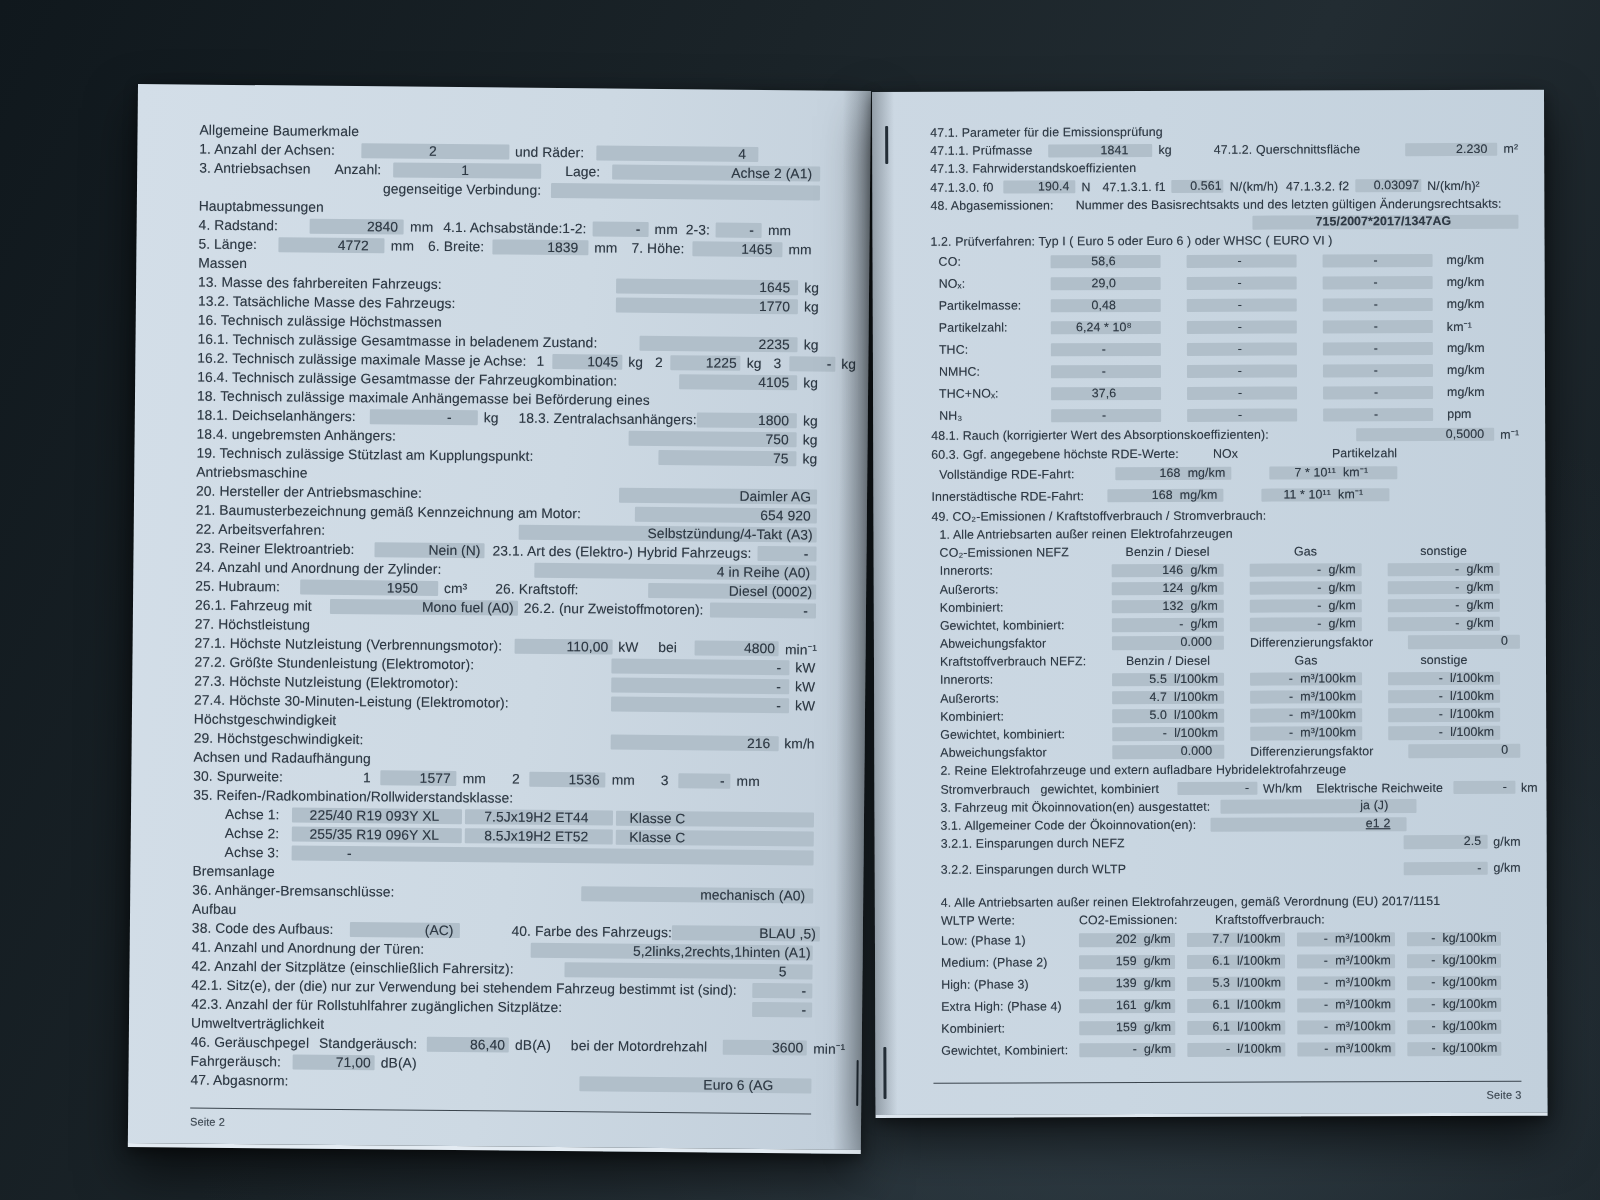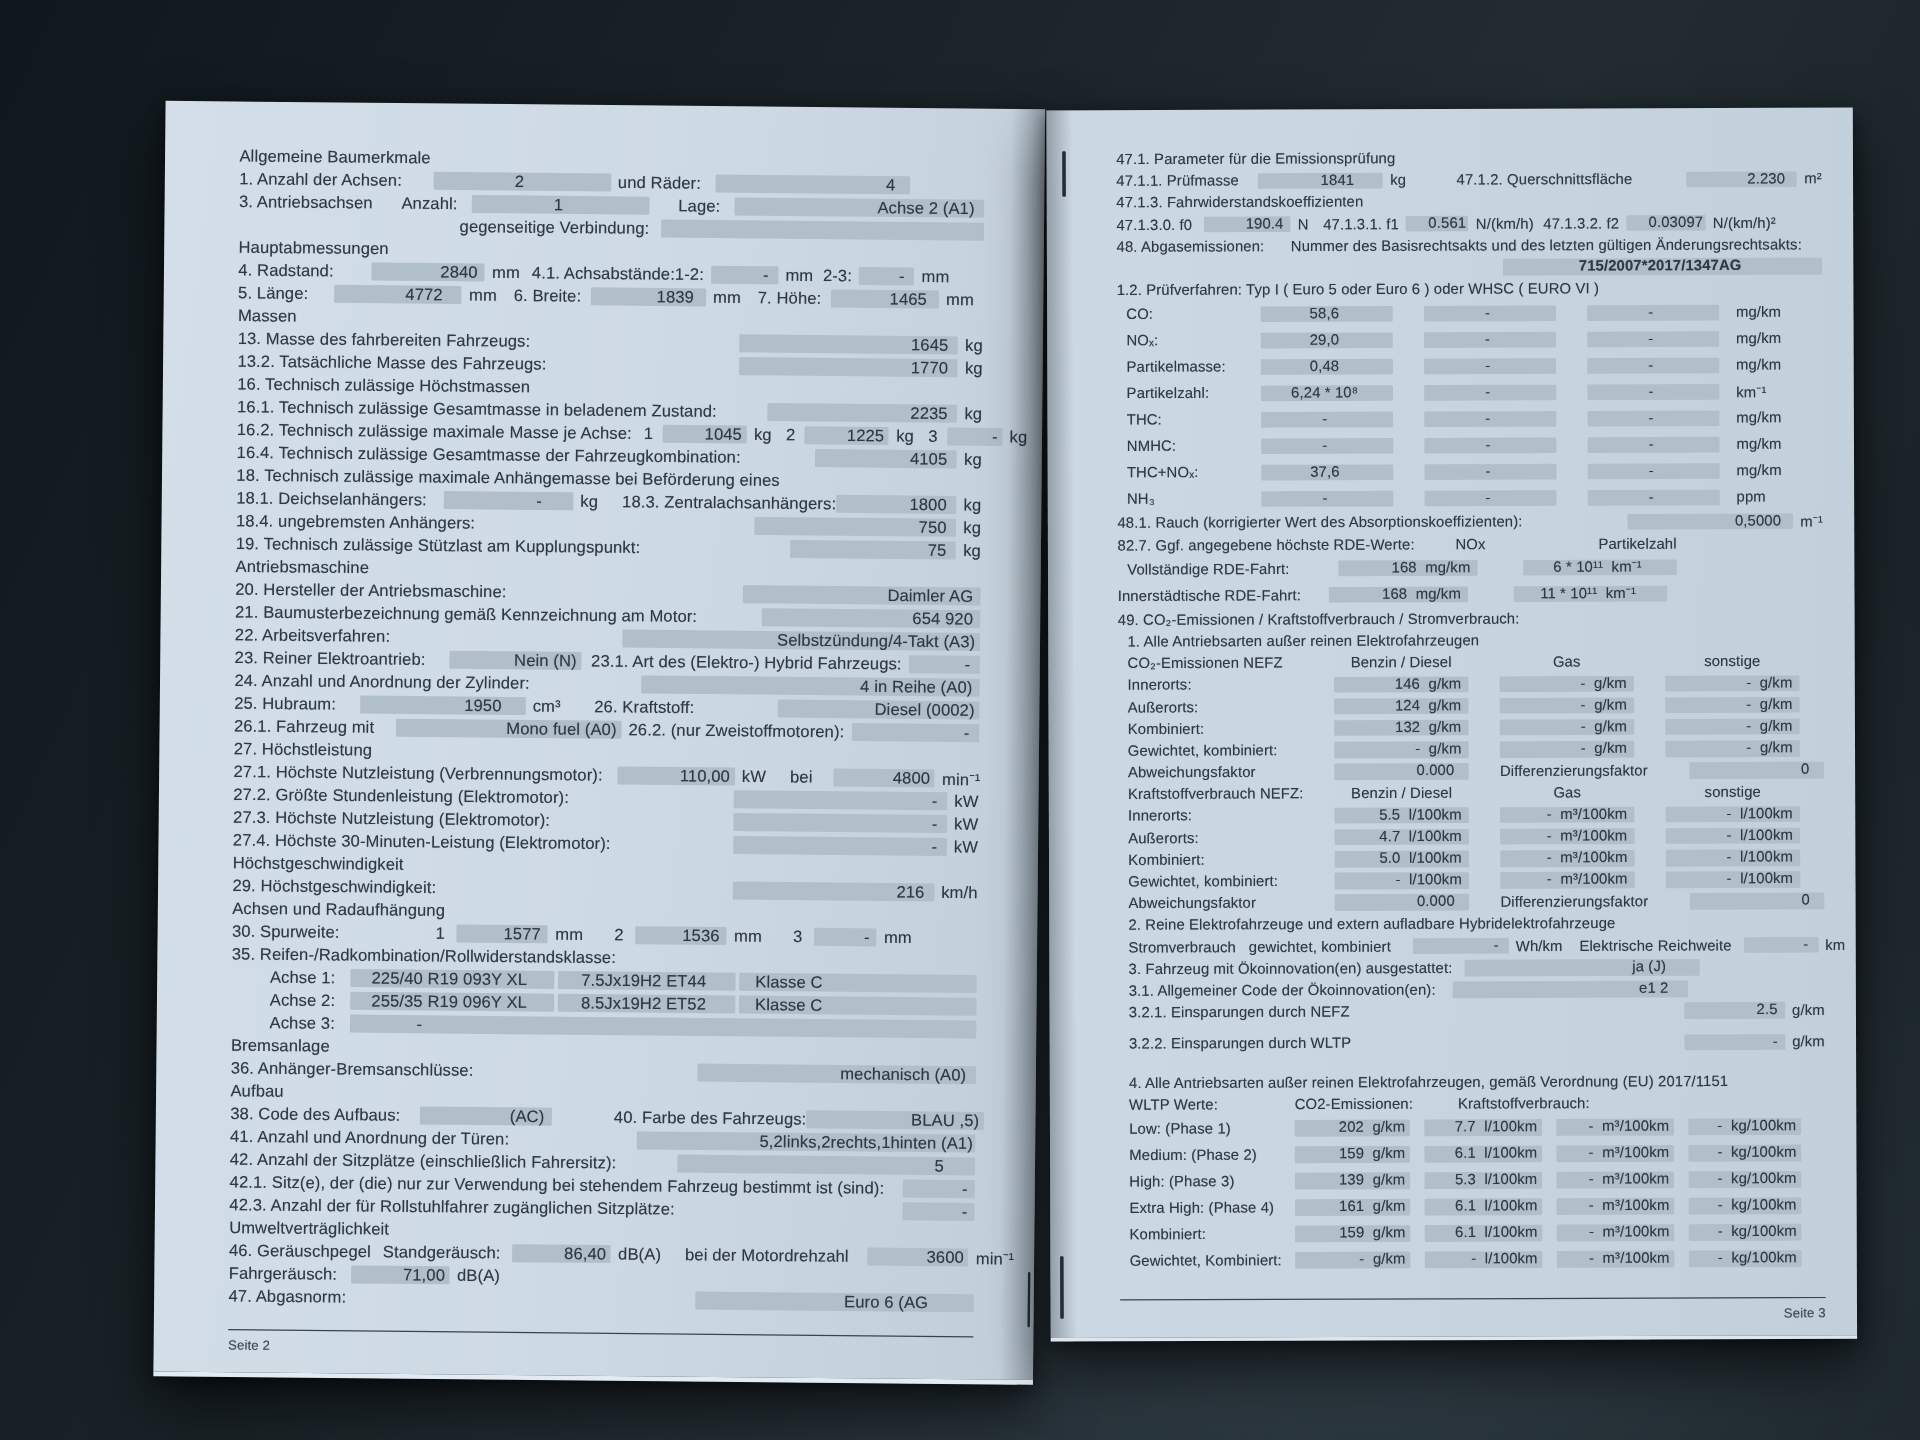--- a/index.html
+++ b/index.html
@@ -142,41 +142,41 @@
       <div class="row"><span class="cell">1.2. Prüfverfahren: Typ I ( Euro 5 oder Euro 6 ) oder WHSC ( EURO VI )</span></div>
       <div class="row t24"><span class="cell" style="width: 112px; flex: 0 0 112px; margin-left: 8px;">CO:</span><span class="cell bar" style="width: 110px; flex: 0 0 110px; text-align: center;">58,6</span><span class="cell bar" style="width: 110px; flex: 0 0 110px; margin-left: 26px; text-align: center;">-</span><span class="cell bar" style="width: 110px; flex: 0 0 110px; margin-left: 26px; text-align: center;">-</span><span class="cell" style="margin-left: 14px;">mg/km</span></div>
       <div class="row t24"><span class="cell" style="width: 112px; flex: 0 0 112px; margin-left: 8px;">NOₓ:</span><span class="cell bar" style="width: 110px; flex: 0 0 110px; text-align: center;">29,0</span><span class="cell bar" style="width: 110px; flex: 0 0 110px; margin-left: 26px; text-align: center;">-</span><span class="cell bar" style="width: 110px; flex: 0 0 110px; margin-left: 26px; text-align: center;">-</span><span class="cell" style="margin-left: 14px;">mg/km</span></div>
       <div class="row t24"><span class="cell" style="width: 112px; flex: 0 0 112px; margin-left: 8px;">Partikelmasse:</span><span class="cell bar" style="width: 110px; flex: 0 0 110px; text-align: center;">0,48</span><span class="cell bar" style="width: 110px; flex: 0 0 110px; margin-left: 26px; text-align: center;">-</span><span class="cell bar" style="width: 110px; flex: 0 0 110px; margin-left: 26px; text-align: center;">-</span><span class="cell" style="margin-left: 14px;">mg/km</span></div>
       <div class="row t24"><span class="cell" style="width: 112px; flex: 0 0 112px; margin-left: 8px;">Partikelzahl:</span><span class="cell bar" style="width: 110px; flex: 0 0 110px; text-align: center;">6,24 * 10⁸</span><span class="cell bar" style="width: 110px; flex: 0 0 110px; margin-left: 26px; text-align: center;">-</span><span class="cell bar" style="width: 110px; flex: 0 0 110px; margin-left: 26px; text-align: center;">-</span><span class="cell" style="margin-left: 14px;">km⁻¹</span></div>
       <div class="row t24"><span class="cell" style="width: 112px; flex: 0 0 112px; margin-left: 8px;">THC:</span><span class="cell bar" style="width: 110px; flex: 0 0 110px; text-align: center;">-</span><span class="cell bar" style="width: 110px; flex: 0 0 110px; margin-left: 26px; text-align: center;">-</span><span class="cell bar" style="width: 110px; flex: 0 0 110px; margin-left: 26px; text-align: center;">-</span><span class="cell" style="margin-left: 14px;">mg/km</span></div>
       <div class="row t24"><span class="cell" style="width: 112px; flex: 0 0 112px; margin-left: 8px;">NMHC:</span><span class="cell bar" style="width: 110px; flex: 0 0 110px; text-align: center;">-</span><span class="cell bar" style="width: 110px; flex: 0 0 110px; margin-left: 26px; text-align: center;">-</span><span class="cell bar" style="width: 110px; flex: 0 0 110px; margin-left: 26px; text-align: center;">-</span><span class="cell" style="margin-left: 14px;">mg/km</span></div>
       <div class="row t24"><span class="cell" style="width: 112px; flex: 0 0 112px; margin-left: 8px;">THC+NOₓ:</span><span class="cell bar" style="width: 110px; flex: 0 0 110px; text-align: center;">37,6</span><span class="cell bar" style="width: 110px; flex: 0 0 110px; margin-left: 26px; text-align: center;">-</span><span class="cell bar" style="width: 110px; flex: 0 0 110px; margin-left: 26px; text-align: center;">-</span><span class="cell" style="margin-left: 14px;">mg/km</span></div>
       <div class="row t24"><span class="cell" style="width: 112px; flex: 0 0 112px; margin-left: 8px;">NH₃</span><span class="cell bar" style="width: 110px; flex: 0 0 110px; text-align: center;">-</span><span class="cell bar" style="width: 110px; flex: 0 0 110px; margin-left: 26px; text-align: center;">-</span><span class="cell bar" style="width: 110px; flex: 0 0 110px; margin-left: 26px; text-align: center;">-</span><span class="cell" style="margin-left: 14px;">ppm</span></div>
       <div class="row"><span class="cell">48.1. Rauch (korrigierter Wert des Absorptionskoeffizienten):</span><span class="sp"></span><span class="cell bar" style="width: 138px; flex: 0 0 138px; padding-right: 10px;">0,5000</span><span class="cell">m⁻¹</span></div>
-      <div class="row"><span class="cell">82.7. Ggf. angegebene höchste RDE-Werte:</span><span class="cell" style="margin-left: 34px;">NOx</span><span class="cell" style="margin-left: 94px;">Partikelzahl</span></div>
-      <div class="row t24"><span class="cell" style="width: 176px; flex: 0 0 176px; margin-left: 8px;">Vollständige RDE-Fahrt:</span><span class="cell bar" style="width: 116px; flex: 0 0 116px; padding-right: 6px;">168  mg/km</span><span class="cell bar" style="width: 128px; flex: 0 0 128px; margin-left: 38px; text-align: center;">6 * 10¹¹  km⁻¹</span></div>
+      <div class="row"><span class="cell">60.3. Ggf. angegebene höchste RDE-Werte:</span><span class="cell" style="margin-left: 34px;">NOx</span><span class="cell" style="margin-left: 94px;">Partikelzahl</span></div>
+      <div class="row t24"><span class="cell" style="width: 176px; flex: 0 0 176px; margin-left: 8px;">Vollständige RDE-Fahrt:</span><span class="cell bar" style="width: 116px; flex: 0 0 116px; padding-right: 6px;">168  mg/km</span><span class="cell bar" style="width: 128px; flex: 0 0 128px; margin-left: 38px; text-align: center;">7 * 10¹¹  km⁻¹</span></div>
       <div class="row t24"><span class="cell" style="width: 176px; flex: 0 0 176px; margin-left: 0;">Innerstädtische RDE-Fahrt:</span><span class="cell bar" style="width: 116px; flex: 0 0 116px; padding-right: 6px;">168  mg/km</span><span class="cell bar" style="width: 128px; flex: 0 0 128px; margin-left: 38px; text-align: center;">11 * 10¹¹  km⁻¹</span></div>
       <div class="row"><span class="cell">49. CO₂-Emissionen / Kraftstoffverbrauch / Stromverbrauch:</span></div>
       <div class="row"><span class="cell" style="margin-left: 8px;">1. Alle Antriebsarten außer reinen Elektrofahrzeugen</span></div>
       <div class="row"><span class="cell" style="width: 172px; flex: 0 0 172px; margin-left: 8px;">CO₂-Emissionen NEFZ</span><span class="cell" style="width: 112px; flex: 0 0 112px; text-align: center;">Benzin / Diesel</span><span class="cell" style="width: 112px; flex: 0 0 112px; margin-left: 26px; text-align: center;">Gas</span><span class="cell" style="width: 112px; flex: 0 0 112px; margin-left: 26px; text-align: center;">sonstige</span></div>
       <div class="row"><span class="cell" style="width: 172px; flex: 0 0 172px; margin-left: 8px;">Innerorts:</span><span class="cell bar" style="width: 112px; flex: 0 0 112px; padding-right: 6px;">146  g/km</span><span class="cell bar" style="width: 112px; flex: 0 0 112px; margin-left: 26px; padding-right: 6px;">-  g/km</span><span class="cell bar" style="width: 112px; flex: 0 0 112px; margin-left: 26px; padding-right: 6px;">-  g/km</span></div>
       <div class="row"><span class="cell" style="width: 172px; flex: 0 0 172px; margin-left: 8px;">Außerorts:</span><span class="cell bar" style="width: 112px; flex: 0 0 112px; padding-right: 6px;">124  g/km</span><span class="cell bar" style="width: 112px; flex: 0 0 112px; margin-left: 26px; padding-right: 6px;">-  g/km</span><span class="cell bar" style="width: 112px; flex: 0 0 112px; margin-left: 26px; padding-right: 6px;">-  g/km</span></div>
       <div class="row"><span class="cell" style="width: 172px; flex: 0 0 172px; margin-left: 8px;">Kombiniert:</span><span class="cell bar" style="width: 112px; flex: 0 0 112px; padding-right: 6px;">132  g/km</span><span class="cell bar" style="width: 112px; flex: 0 0 112px; margin-left: 26px; padding-right: 6px;">-  g/km</span><span class="cell bar" style="width: 112px; flex: 0 0 112px; margin-left: 26px; padding-right: 6px;">-  g/km</span></div>
       <div class="row"><span class="cell" style="width: 172px; flex: 0 0 172px; margin-left: 8px;">Gewichtet, kombiniert:</span><span class="cell bar" style="width: 112px; flex: 0 0 112px; padding-right: 6px;">-  g/km</span><span class="cell bar" style="width: 112px; flex: 0 0 112px; margin-left: 26px; padding-right: 6px;">-  g/km</span><span class="cell bar" style="width: 112px; flex: 0 0 112px; margin-left: 26px; padding-right: 6px;">-  g/km</span></div>
       <div class="row"><span class="cell" style="width: 172px; flex: 0 0 172px; margin-left: 8px;">Abweichungsfaktor</span><span class="cell bar" style="width: 112px; flex: 0 0 112px; padding-right: 12px;">0.000</span><span class="cell" style="width: 150px; flex: 0 0 150px; margin-left: 26px;">Differenzierungsfaktor</span><span class="sp"></span><span class="cell bar" style="width: 112px; flex: 0 0 112px; padding-right: 12px;">0</span></div>
       <div class="row"><span class="cell" style="width: 172px; flex: 0 0 172px; margin-left: 8px;">Kraftstoffverbrauch NEFZ:</span><span class="cell" style="width: 112px; flex: 0 0 112px; text-align: center;">Benzin / Diesel</span><span class="cell" style="width: 112px; flex: 0 0 112px; margin-left: 26px; text-align: center;">Gas</span><span class="cell" style="width: 112px; flex: 0 0 112px; margin-left: 26px; text-align: center;">sonstige</span></div>
       <div class="row"><span class="cell" style="width: 172px; flex: 0 0 172px; margin-left: 8px;">Innerorts:</span><span class="cell bar" style="width: 112px; flex: 0 0 112px; padding-right: 6px;">5.5  l/100km</span><span class="cell bar" style="width: 112px; flex: 0 0 112px; margin-left: 26px; padding-right: 6px;">-  m³/100km</span><span class="cell bar" style="width: 112px; flex: 0 0 112px; margin-left: 26px; padding-right: 6px;">-  l/100km</span></div>
       <div class="row"><span class="cell" style="width: 172px; flex: 0 0 172px; margin-left: 8px;">Außerorts:</span><span class="cell bar" style="width: 112px; flex: 0 0 112px; padding-right: 6px;">4.7  l/100km</span><span class="cell bar" style="width: 112px; flex: 0 0 112px; margin-left: 26px; padding-right: 6px;">-  m³/100km</span><span class="cell bar" style="width: 112px; flex: 0 0 112px; margin-left: 26px; padding-right: 6px;">-  l/100km</span></div>
       <div class="row"><span class="cell" style="width: 172px; flex: 0 0 172px; margin-left: 8px;">Kombiniert:</span><span class="cell bar" style="width: 112px; flex: 0 0 112px; padding-right: 6px;">5.0  l/100km</span><span class="cell bar" style="width: 112px; flex: 0 0 112px; margin-left: 26px; padding-right: 6px;">-  m³/100km</span><span class="cell bar" style="width: 112px; flex: 0 0 112px; margin-left: 26px; padding-right: 6px;">-  l/100km</span></div>
       <div class="row"><span class="cell" style="width: 172px; flex: 0 0 172px; margin-left: 8px;">Gewichtet, kombiniert:</span><span class="cell bar" style="width: 112px; flex: 0 0 112px; padding-right: 6px;">-  l/100km</span><span class="cell bar" style="width: 112px; flex: 0 0 112px; margin-left: 26px; padding-right: 6px;">-  m³/100km</span><span class="cell bar" style="width: 112px; flex: 0 0 112px; margin-left: 26px; padding-right: 6px;">-  l/100km</span></div>
       <div class="row"><span class="cell" style="width: 172px; flex: 0 0 172px; margin-left: 8px;">Abweichungsfaktor</span><span class="cell bar" style="width: 112px; flex: 0 0 112px; padding-right: 12px;">0.000</span><span class="cell" style="width: 150px; flex: 0 0 150px; margin-left: 26px;">Differenzierungsfaktor</span><span class="sp"></span><span class="cell bar" style="width: 112px; flex: 0 0 112px; padding-right: 12px;">0</span></div>
       <div class="row"><span class="cell" style="margin-left: 8px;">2. Reine Elektrofahrzeuge und extern aufladbare Hybridelektrofahrzeuge</span></div>
       <div class="row"><span class="cell" style="margin-left: 8px;">Stromverbrauch   gewichtet, kombiniert</span><span class="cell bar" style="width: 80px; flex: 0 0 80px; margin-left: 18px; padding-right: 8px;">-</span><span class="cell">Wh/km</span><span class="cell" style="margin-left: 14px;">Elektrische Reichweite</span><span class="cell bar" style="width: 62px; flex: 0 0 62px; margin-left: 10px; padding-right: 8px;">-</span><span class="cell">km</span></div>
       <div class="row"><span class="cell" style="margin-left: 8px;">3. Fahrzeug mit Ökoinnovation(en) ausgestattet:</span><span class="cell bar" style="width: 196px; flex: 0 0 196px; margin-left: 10px; padding-right: 28px;">ja (J)</span></div>
-      <div class="row"><span class="cell" style="margin-left: 8px;">3.1. Allgemeiner Code der Ökoinnovation(en):</span><span class="cell bar" style="width: 196px; flex: 0 0 196px; margin-left: 14px; padding-right: 16px;">e1 2</span></div>
+      <div class="row"><span class="cell" style="margin-left: 8px;">3.1. Allgemeiner Code der Ökoinnovation(en):</span><span class="cell bar" style="width: 196px; flex: 0 0 196px; margin-left: 14px; padding-right: 16px; text-decoration: underline;">e1 2</span></div>
       <div class="row"><span class="cell" style="margin-left: 8px;">3.2.1. Einsparungen durch NEFZ</span><span class="sp"></span><span class="cell bar" style="width: 84px; flex: 0 0 84px; padding-right: 6px;">2.5</span><span class="cell">g/km</span></div>
       <div class="row" style="margin-top: 8px;"><span class="cell" style="margin-left: 8px;">3.2.2. Einsparungen durch WLTP</span><span class="sp"></span><span class="cell bar" style="width: 84px; flex: 0 0 84px; padding-right: 6px;">-</span><span class="cell">g/km</span></div>
       <div class="row" style="margin-top: 14px;"><span class="cell" style="margin-left: 8px;">4. Alle Antriebsarten außer reinen Elektrofahrzeugen, gemäß Verordnung (EU) 2017/1151</span></div>
       <div class="row"><span class="cell" style="width: 138px; flex: 0 0 138px; margin-left: 8px;">WLTP Werte:</span><span class="cell" style="width: 128px; flex: 0 0 128px;">CO2-Emissionen:</span><span class="cell" style="margin-left: 8px;">Kraftstoffverbrauch:</span></div>
       <div class="row t24"><span class="cell" style="width: 138px; flex: 0 0 138px; margin-left: 8px;">Low: (Phase 1)</span><span class="cell bar" style="width: 96px; flex: 0 0 96px; padding-right: 4px;">202  g/km</span><span class="cell bar" style="width: 98px; flex: 0 0 98px; margin-left: 12px; padding-right: 4px;">7.7  l/100km</span><span class="cell bar" style="width: 98px; flex: 0 0 98px; margin-left: 12px; padding-right: 4px;">-  m³/100km</span><span class="cell bar" style="width: 94px; flex: 0 0 94px; margin-left: 12px; padding-right: 4px;">-  kg/100km</span></div>
       <div class="row t24"><span class="cell" style="width: 138px; flex: 0 0 138px; margin-left: 8px;">Medium: (Phase 2)</span><span class="cell bar" style="width: 96px; flex: 0 0 96px; padding-right: 4px;">159  g/km</span><span class="cell bar" style="width: 98px; flex: 0 0 98px; margin-left: 12px; padding-right: 4px;">6.1  l/100km</span><span class="cell bar" style="width: 98px; flex: 0 0 98px; margin-left: 12px; padding-right: 4px;">-  m³/100km</span><span class="cell bar" style="width: 94px; flex: 0 0 94px; margin-left: 12px; padding-right: 4px;">-  kg/100km</span></div>
       <div class="row t24"><span class="cell" style="width: 138px; flex: 0 0 138px; margin-left: 8px;">High: (Phase 3)</span><span class="cell bar" style="width: 96px; flex: 0 0 96px; padding-right: 4px;">139  g/km</span><span class="cell bar" style="width: 98px; flex: 0 0 98px; margin-left: 12px; padding-right: 4px;">5.3  l/100km</span><span class="cell bar" style="width: 98px; flex: 0 0 98px; margin-left: 12px; padding-right: 4px;">-  m³/100km</span><span class="cell bar" style="width: 94px; flex: 0 0 94px; margin-left: 12px; padding-right: 4px;">-  kg/100km</span></div>
       <div class="row t24"><span class="cell" style="width: 138px; flex: 0 0 138px; margin-left: 8px;">Extra High: (Phase 4)</span><span class="cell bar" style="width: 96px; flex: 0 0 96px; padding-right: 4px;">161  g/km</span><span class="cell bar" style="width: 98px; flex: 0 0 98px; margin-left: 12px; padding-right: 4px;">6.1  l/100km</span><span class="cell bar" style="width: 98px; flex: 0 0 98px; margin-left: 12px; padding-right: 4px;">-  m³/100km</span><span class="cell bar" style="width: 94px; flex: 0 0 94px; margin-left: 12px; padding-right: 4px;">-  kg/100km</span></div>
       <div class="row t24"><span class="cell" style="width: 138px; flex: 0 0 138px; margin-left: 8px;">Kombiniert:</span><span class="cell bar" style="width: 96px; flex: 0 0 96px; padding-right: 4px;">159  g/km</span><span class="cell bar" style="width: 98px; flex: 0 0 98px; margin-left: 12px; padding-right: 4px;">6.1  l/100km</span><span class="cell bar" style="width: 98px; flex: 0 0 98px; margin-left: 12px; padding-right: 4px;">-  m³/100km</span><span class="cell bar" style="width: 94px; flex: 0 0 94px; margin-left: 12px; padding-right: 4px;">-  kg/100km</span></div>
       <div class="row t24"><span class="cell" style="width: 138px; flex: 0 0 138px; margin-left: 8px;">Gewichtet, Kombiniert:</span><span class="cell bar" style="width: 96px; flex: 0 0 96px; padding-right: 4px;">-  g/km</span><span class="cell bar" style="width: 98px; flex: 0 0 98px; margin-left: 12px; padding-right: 4px;">-  l/100km</span><span class="cell bar" style="width: 98px; flex: 0 0 98px; margin-left: 12px; padding-right: 4px;">-  m³/100km</span><span class="cell bar" style="width: 94px; flex: 0 0 94px; margin-left: 12px; padding-right: 4px;">-  kg/100km</span></div>

